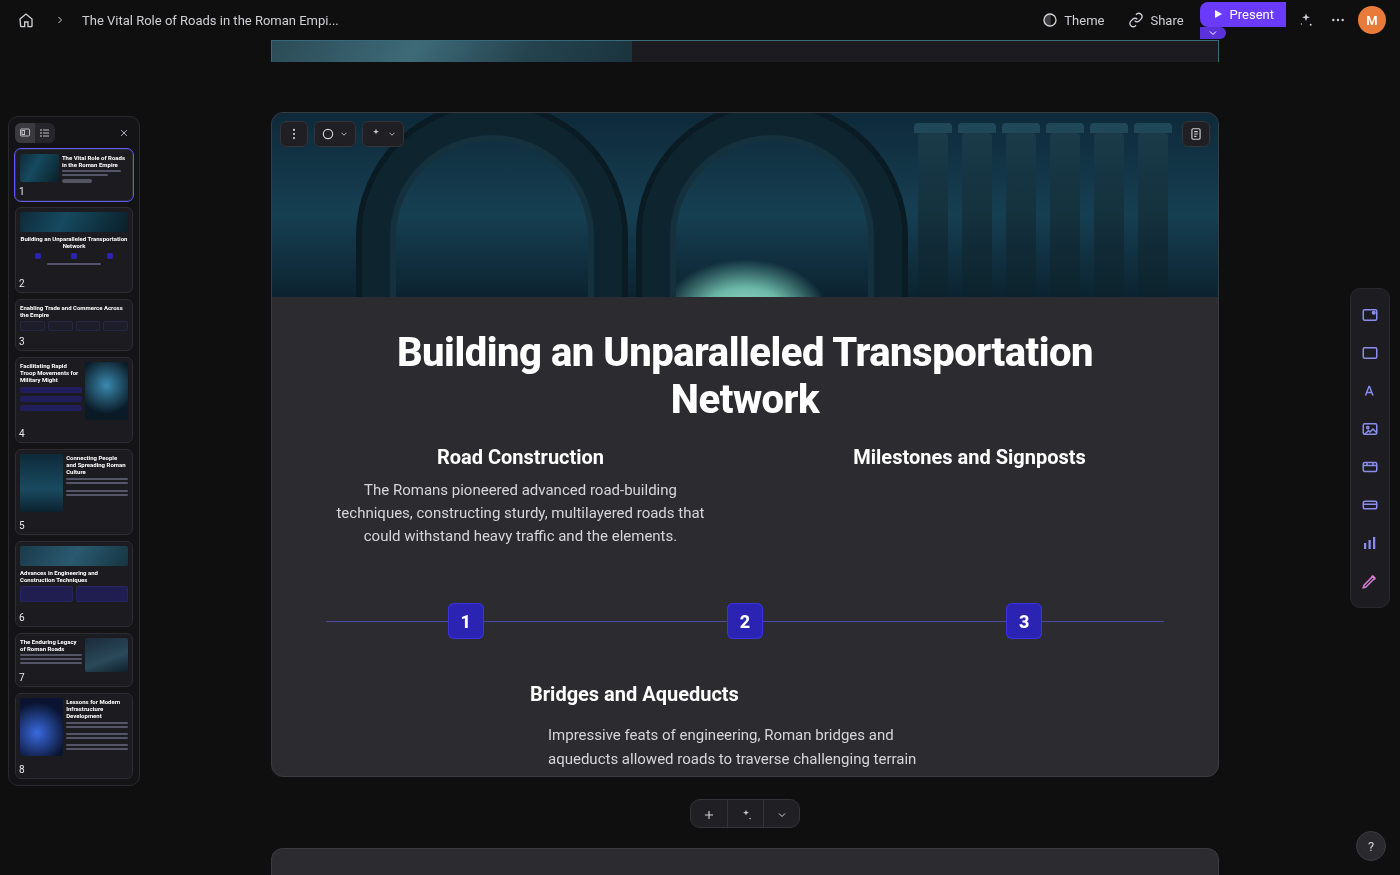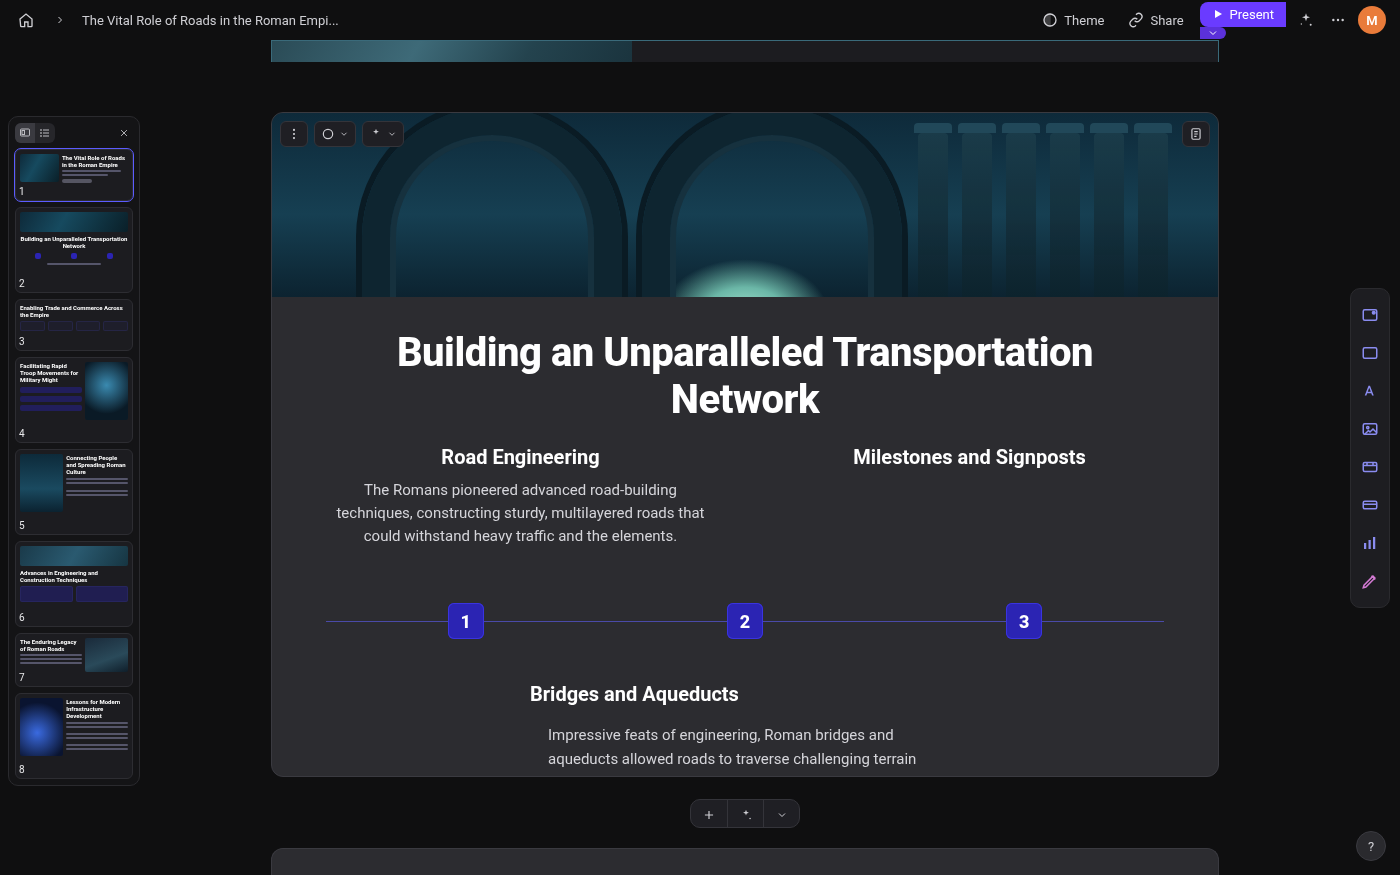--- a/index.html
+++ b/index.html
@@ -535,21 +535,21 @@
             <div class="col-pillar"></div>
             <div class="col-pillar"></div>
         </div>
       </div>
 
       <div class="slide-body">
         <div class="slide-title">Building an Unparalleled Transportation Network</div>
 
         <div class="two-col">
           <div class="block">
-            <h3>Road Engineering</h3>
+            <h3>Road Construction</h3>
             <p>The Romans pioneered advanced road-building techniques, constructing sturdy, multilayered roads that could withstand heavy traffic and the elements.</p>
           </div>
           <div class="block">
             <h3>Milestones and Signposts</h3>
           </div>
         </div>
 
         <div class="timeline">
           <div class="hline"></div>
           <div class="nodes">

